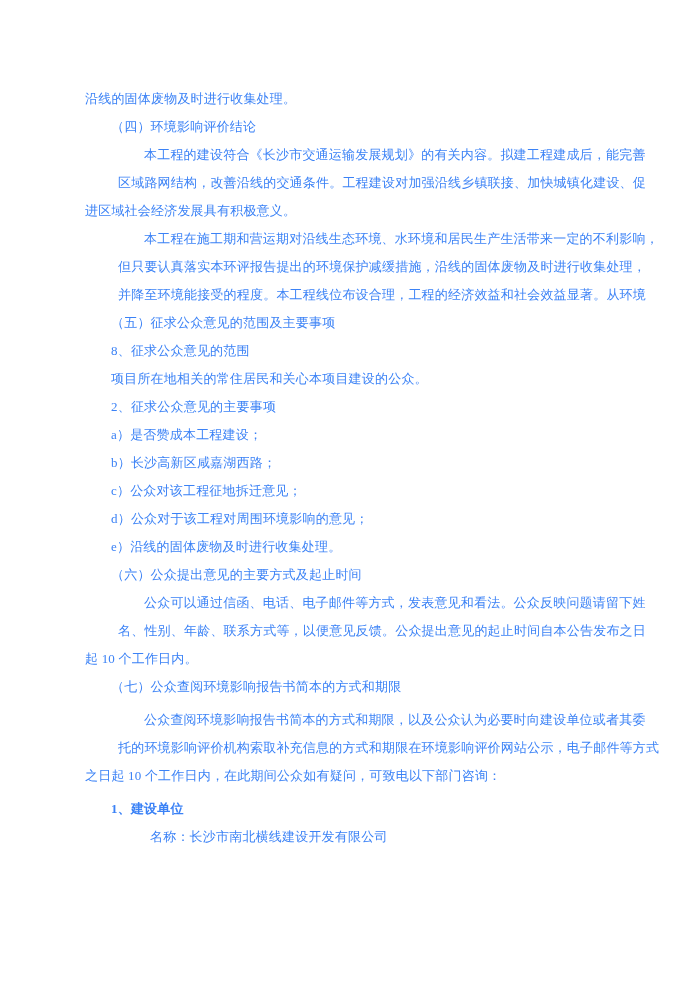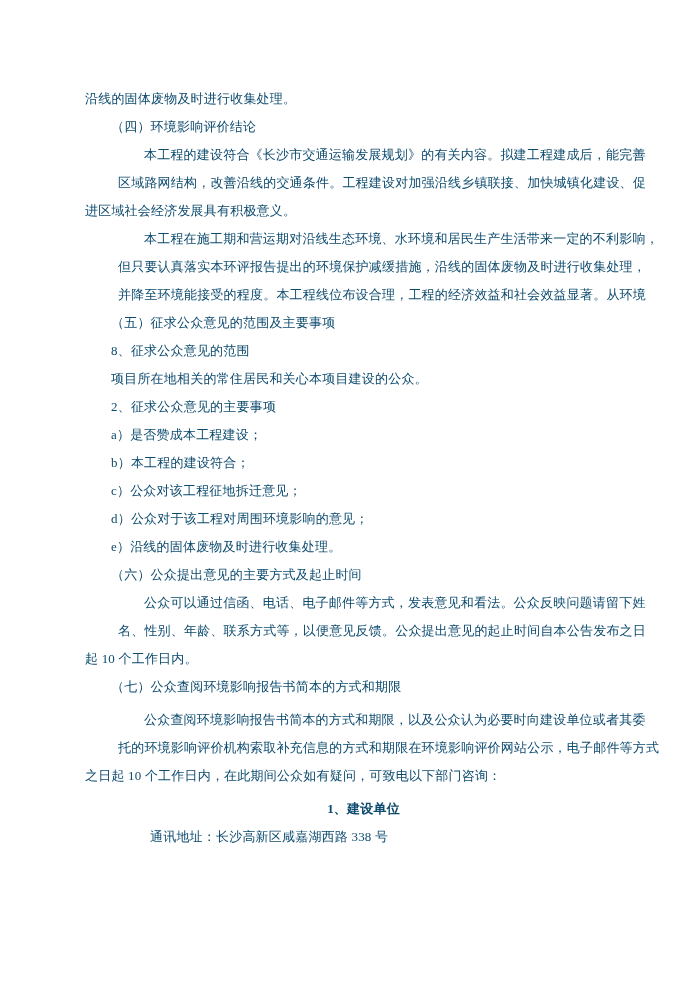--- a/index.html
+++ b/index.html
@@ -14,38 +14,38 @@
   }
   .page {
     box-sizing: border-box;
     width: 700px;
     height: 990px;
     padding: 85px 84px 0 85px;
     background: #ffffff;
     font-family: "Liberation Serif", "DejaVu Serif", serif;
     font-size: 13px;
     line-height: 28px;
-    color: #0c4a6e;
+    color: #3b82f6;
   }
   .doc-body {
     width: 531px;
   }
   .line {
     height: 28px;
     white-space: nowrap;
     letter-spacing: 0.2px;
   }
   .ind2 { text-indent: 2em; }
   .ind5 { text-indent: 5em; }
   .fill {
     text-align: justify;
     text-align-last: justify;
     margin-left: 33px;
   }
-  .bold { font-weight: bold; text-align: center; }
+  .bold { font-weight: bold; }
   .gap  { margin-top: 5px; }
 </style>
 </head>
 <body>
 
 <main class="page">
   <section class="doc-body" id="doc-body">
 
   <div class="line">沿线的固体废物及时进行收集处理。</div>
       <div class="line ind2">（四）环境影响评价结论</div>
@@ -53,28 +53,28 @@
       <div class="line fill">区域路网结构，改善沿线的交通条件。工程建设对加强沿线乡镇联接、加快城镇化建设、促</div>
       <div class="line">进区域社会经济发展具有积极意义。</div>
       <div class="line ind2 fill">本工程在施工期和营运期对沿线生态环境、水环境和居民生产生活带来一定的不利影响，</div>
       <div class="line fill">但只要认真落实本环评报告提出的环境保护减缓措施，沿线的固体废物及时进行收集处理，</div>
       <div class="line fill">并降至环境能接受的程度。本工程线位布设合理，工程的经济效益和社会效益显著。从环境</div>
       <div class="line ind2">（五）征求公众意见的范围及主要事项</div>
       <div class="line ind2">8、征求公众意见的范围</div>
       <div class="line ind2">项目所在地相关的常住居民和关心本项目建设的公众。</div>
       <div class="line ind2">2、征求公众意见的主要事项</div>
       <div class="line ind2">a）是否赞成本工程建设；</div>
-      <div class="line ind2">b）本工程的建设符合；</div>
+      <div class="line ind2">b）长沙高新区咸嘉湖西路；</div>
       <div class="line ind2">c）公众对该工程征地拆迁意见；</div>
       <div class="line ind2">d）公众对于该工程对周围环境影响的意见；</div>
       <div class="line ind2">e）沿线的固体废物及时进行收集处理。</div>
       <div class="line ind2">（六）公众提出意见的主要方式及起止时间</div>
       <div class="line ind2 fill">公众可以通过信函、电话、电子邮件等方式，发表意见和看法。公众反映问题请留下姓</div>
       <div class="line fill">名、性别、年龄、联系方式等，以便意见反馈。公众提出意见的起止时间自本公告发布之日</div>
       <div class="line">起 10 个工作日内。</div>
       <div class="line ind2">（七）公众查阅环境影响报告书简本的方式和期限</div>
       <div class="line ind2 fill gap">公众查阅环境影响报告书简本的方式和期限，以及公众认为必要时向建设单位或者其委</div>
       <div class="line fill">托的环境影响评价机构索取补充信息的方式和期限在环境影响评价网站公示，电子邮件等方式</div>
       <div class="line">之日起 10 个工作日内，在此期间公众如有疑问，可致电以下部门咨询：</div>
       <div class="line ind2 bold gap">1、建设单位</div>
-      <div class="line ind5">通讯地址：长沙高新区咸嘉湖西路 338 号</div>
+      <div class="line ind5">名称：长沙市南北横线建设开发有限公司</div>
     </section>
 </main>
 
 </body></html>

